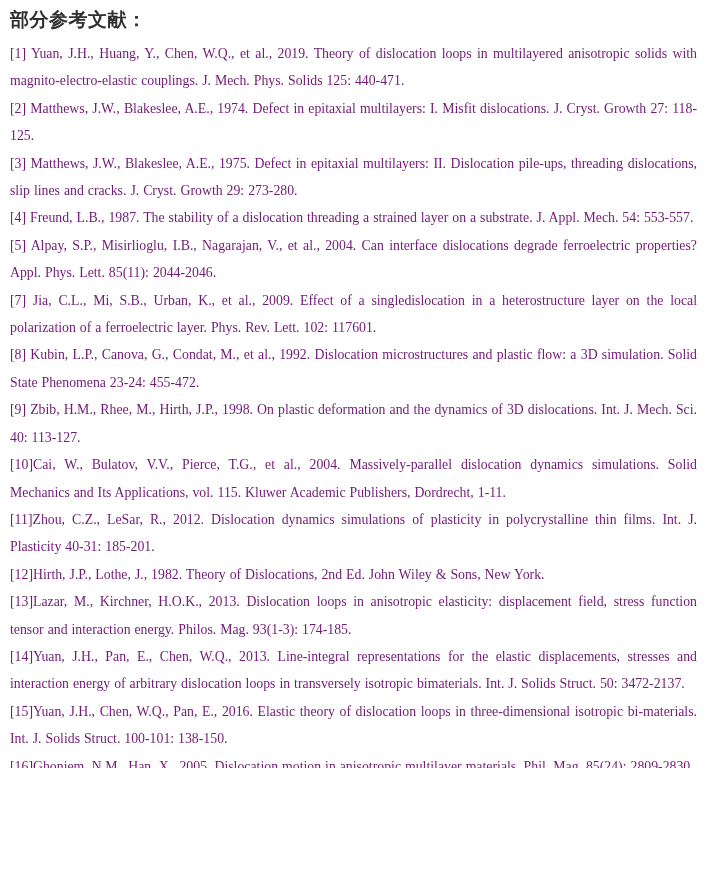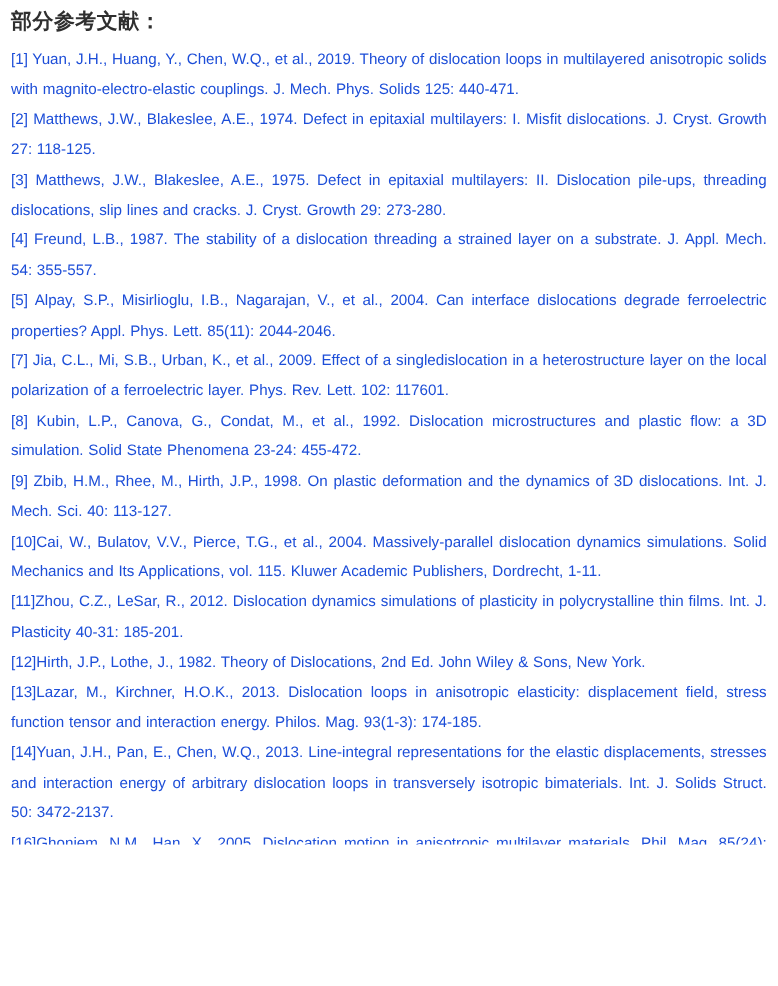--- a/index.html
+++ b/index.html
@@ -7,59 +7,60 @@
     padding: 0;
     background: #ffffff;
   }
   .page {
     width: 707px;
     height: 768px;
     box-sizing: border-box;
     background: #ffffff;
     padding: 6px 10px 4px 10px;
     overflow: hidden;
-    font-family: Liberation Sans, sans-serif;
+    font-family: Liberation Serif, serif;
   }
   .doc-title {
     font-size: 19px;
     font-weight: 700;
     color: #2f2f2f;
     margin: 2px 0 8px 0;
     letter-spacing: 0.5px;
     line-height: 24px;
   }
   .ref-list {
     margin: 0;
     padding: 0;
   }
   .ref {
     margin: 0;
     padding: 0;
     font-size: 13.8px;
     line-height: 27.4px;
-    color: #1d4ed8;
+    color: #701a75;
     text-align: justify;
     text-justify: inter-word;
     word-spacing: 0.5px;
   }
 </style>
 </head>
 <body>
 
 <div class="page">
   <h1 class="doc-title">部分参考文献：</h1>
   <div class="ref-list">
     <p class="ref">[1] Yuan, J.H., Huang, Y., Chen, W.Q., et al., 2019. Theory of dislocation loops in multilayered anisotropic solids with magnito-electro-elastic couplings. J. Mech. Phys. Solids 125: 440-471.</p>
     <p class="ref">[2] Matthews, J.W., Blakeslee, A.E., 1974. Defect in epitaxial multilayers: I. Misfit dislocations. J. Cryst. Growth 27: 118-125.</p>
     <p class="ref">[3] Matthews, J.W., Blakeslee, A.E., 1975. Defect in epitaxial multilayers: II. Dislocation pile-ups, threading dislocations, slip lines and cracks. J. Cryst. Growth 29: 273-280.</p>
-    <p class="ref">[4] Freund, L.B., 1987. The stability of a dislocation threading a strained layer on a substrate. J. Appl. Mech. 54: 355-557.</p>
+    <p class="ref">[4] Freund, L.B., 1987. The stability of a dislocation threading a strained layer on a substrate. J. Appl. Mech. 54: 553-557.</p>
     <p class="ref">[5] Alpay, S.P., Misirlioglu, I.B., Nagarajan, V., et al., 2004. Can interface dislocations degrade ferroelectric properties? Appl. Phys. Lett. 85(11): 2044-2046.</p>
     <p class="ref">[7] Jia, C.L., Mi, S.B., Urban, K., et al., 2009. Effect of a singledislocation in a heterostructure layer on the local polarization of a ferroelectric layer. Phys. Rev. Lett. 102: 117601.</p>
     <p class="ref">[8] Kubin, L.P., Canova, G., Condat, M., et al., 1992. Dislocation microstructures and plastic flow: a 3D simulation. Solid State Phenomena 23-24: 455-472.</p>
     <p class="ref">[9] Zbib, H.M., Rhee, M., Hirth, J.P., 1998. On plastic deformation and the dynamics of 3D dislocations. Int. J. Mech. Sci. 40: 113-127.</p>
     <p class="ref">[10]Cai, W., Bulatov, V.V., Pierce, T.G., et al., 2004. Massively-parallel dislocation dynamics simulations. Solid Mechanics and Its Applications, vol. 115. Kluwer Academic Publishers, Dordrecht, 1-11.</p>
     <p class="ref">[11]Zhou, C.Z., LeSar, R., 2012. Dislocation dynamics simulations of plasticity in polycrystalline thin films. Int. J. Plasticity 40-31: 185-201.</p>
     <p class="ref">[12]Hirth, J.P., Lothe, J., 1982. Theory of Dislocations, 2nd Ed. John Wiley &amp; Sons, New York.</p>
     <p class="ref">[13]Lazar, M., Kirchner, H.O.K., 2013. Dislocation loops in anisotropic elasticity: displacement field, stress function tensor and interaction energy. Philos. Mag. 93(1-3): 174-185.</p>
     <p class="ref">[14]Yuan, J.H., Pan, E., Chen, W.Q., 2013. Line-integral representations for the elastic displacements, stresses and interaction energy of arbitrary dislocation loops in transversely isotropic bimaterials. Int. J. Solids Struct. 50: 3472-2137.</p>
+    <p class="ref">[15]Yuan, J.H., Chen, W.Q., Pan, E., 2016. Elastic theory of dislocation loops in three-dimensional isotropic bi-materials. Int. J. Solids Struct. 100-101: 138-150.</p>
     <p class="ref">[16]Ghoniem, N.M., Han, X., 2005. Dislocation motion in anisotropic multilayer materials. Phil. Mag. 85(24): 2809-2830.</p>
   </div>
 </div>
 
 </body></html>

